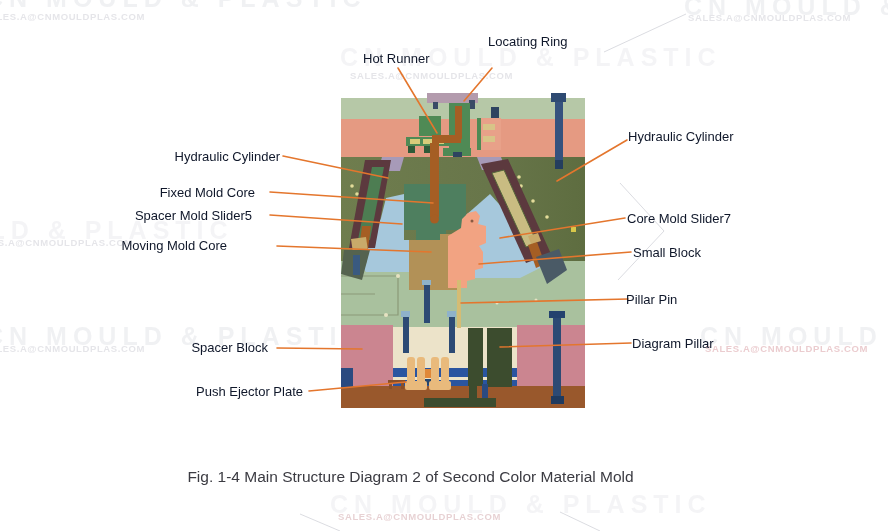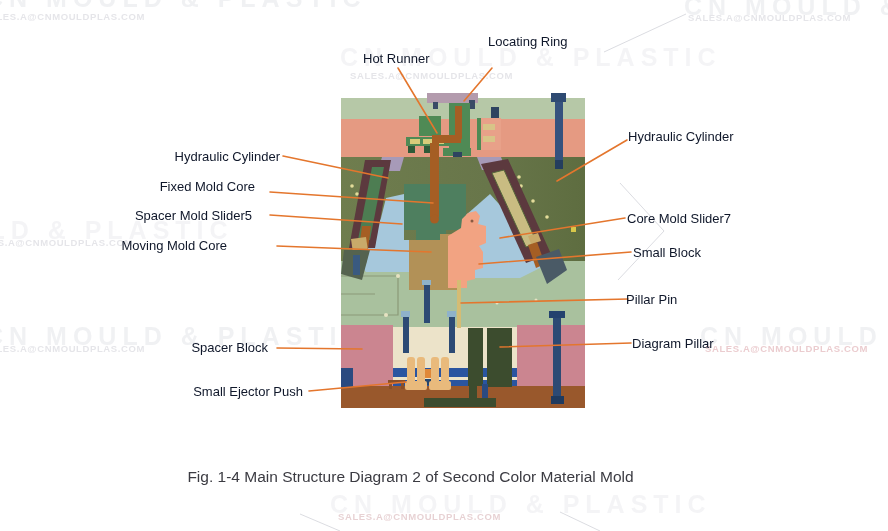--- a/index.html
+++ b/index.html
@@ -194,25 +194,25 @@
       <line x1="628" y1="299" x2="461" y2="303"></line>
       <line x1="631" y1="343" x2="500" y2="347"></line>
       <line x1="277" y1="348" x2="362" y2="349"></line>
       <line x1="309" y1="391" x2="406" y2="382"></line>
     </g>
   </svg>
 
   <div class="lbl" style="left:363px;top:51px;">Hot Runner</div>
   <div class="lbl" style="left:488px;top:34px;">Locating Ring</div>
   <div class="lbl" style="right:608px;top:149px;">Hydraulic Cylinder</div>
-  <div class="lbl" style="right:633px;top:179px;">Fixed Mold Core</div>
+  <div class="lbl" style="right:633px;top:185px;">Fixed Mold Core</div>
   <div class="lbl" style="right:636px;top:208px;">Spacer Mold Slider5</div>
   <div class="lbl" style="right:661px;top:238px;padding-left:28px;">Moving Mold Core</div>
   <div class="lbl" style="left:628px;top:129px;">Hydraulic Cylinder</div>
   <div class="lbl" style="left:627px;top:211px;">Core Mold Slider7</div>
   <div class="lbl" style="left:633px;top:245px;">Small Block</div>
   <div class="lbl" style="left:626px;top:292px;">Pillar Pin</div>
   <div class="lbl" style="right:620px;top:340px;">Spacer Block</div>
   <div class="lbl" style="left:632px;top:336px;">Diagram Pillar</div>
-  <div class="lbl" style="right:585px;top:384px;">Small Ejector Push</div>
+  <div class="lbl" style="right:585px;top:384px;">Push Ejector Plate</div>
 
   <div class="caption">Fig. 1-4 Main Structure Diagram 2 of Second Color Material Mold</div>
 </div>
 
 </body></html>

